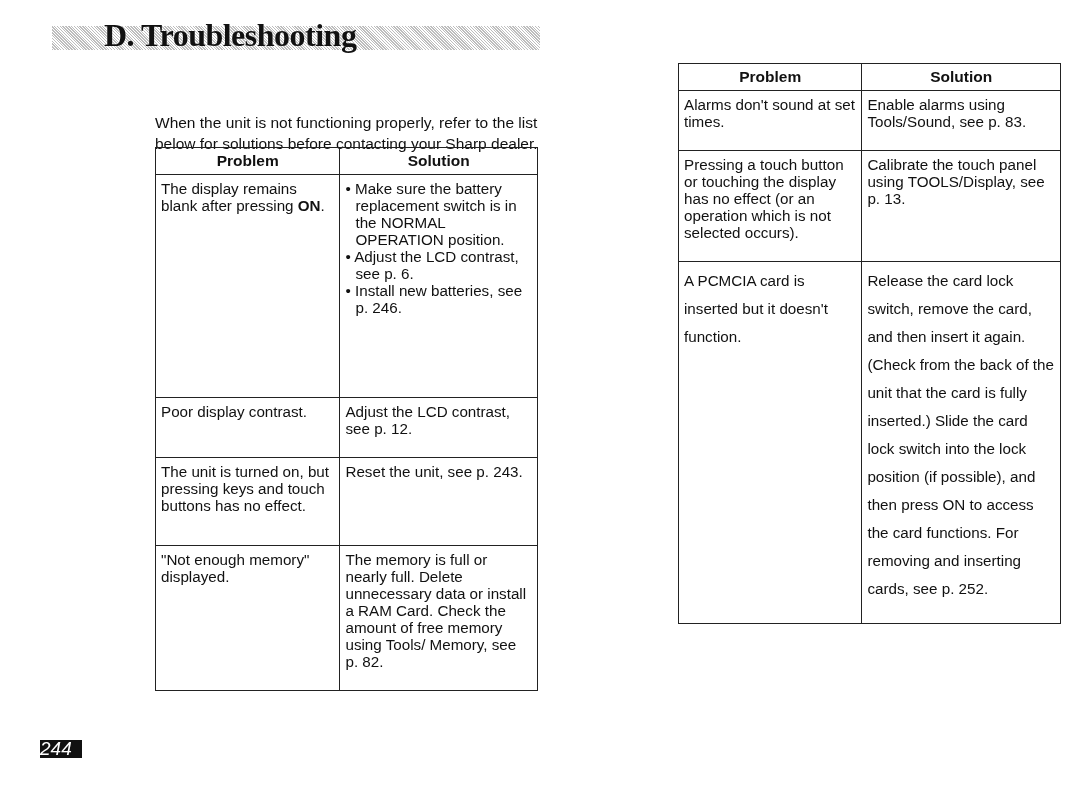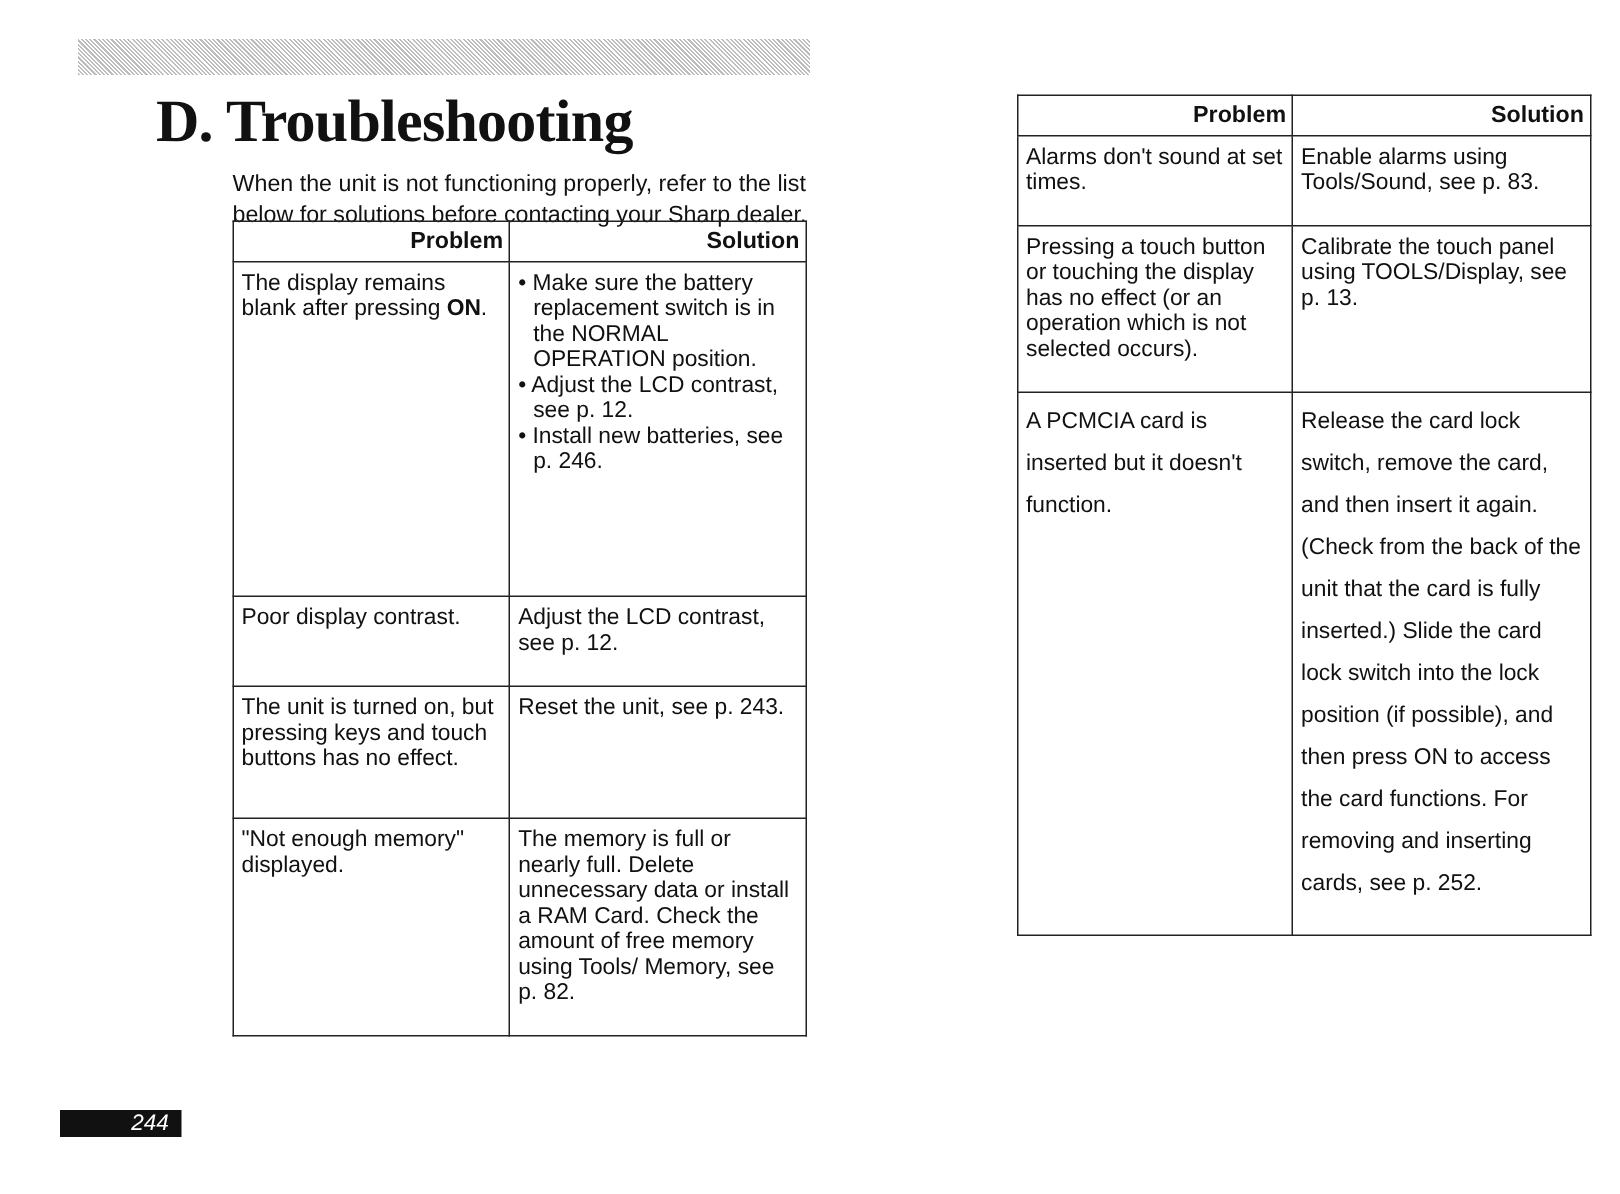--- a/index.html
+++ b/index.html
@@ -2,35 +2,35 @@
 <html><head>
   <meta charset="utf-8">
   <style>
     html, body { margin: 0; padding: 0; background: #ffffff; }
     body { width: 1080px; height: 796px; position: relative; overflow: hidden;
            font-family: "Liberation Sans", sans-serif; color: #111; }
     .title-band { position: absolute; left: 52px; top: 26px; width: 488px; height: 24px;
       background-image: repeating-linear-gradient(45deg, #bdbdbd 0 1px, #fff 1px 2px),
                         repeating-linear-gradient(-45deg, #bdbdbd 0 1px, transparent 1px 2px); }
     .title { position: absolute; left: 104px; top: 17px; font-family: "Liberation Serif", serif;
-      font-weight: bold; font-size: 40px; letter-spacing: -0.5px; background: transparent; color: #111;
-      text-shadow: 0 0 2px #fff; margin-top: 40px; }
+      font-weight: bold; font-size: 32px; letter-spacing: -0.5px; background: transparent; color: #111;
+      text-shadow: 0 0 2px #fff; }
     .intro { position: absolute; left: 155px; top: 64px; width: 385px; font-size: 15.5px; line-height: 21px; margin-top: 48px; }
     table.ts { position: absolute; border-collapse: collapse; font-size: 15.2px; line-height: 17px; }
     table.ts th, table.ts td { border: 1.5px solid #222; vertical-align: top; text-align: left; padding: 5px 5px 20px 5px; }
-    table.ts th { text-align: right; font-weight: bold; font-size: 15.5px; padding: 4px 4px 5px 4px; }
+    table.ts th { text-align: center; font-weight: bold; font-size: 15.5px; padding: 4px 4px 5px 4px; }
     #t1 { left: 155px; top: 147px; width: 383px; }
     #t2 { left: 678px; top: 63px; width: 383px; }
     #t1 col.c1 { width: 185px; } #t1 col.c2 { width: 198px; }
     #t2 col.c1 { width: 184px; } #t2 col.c2 { width: 199px; }
     .bullet { display: block; padding-left: 10px; text-indent: -10px; }
     .b { font-weight: bold; }
     .wide { line-height: 28px; }
     .page-num { position: absolute; left: 40px; top: 740px; width: 42px; height: 18px; background: #111;
-      color: #fff; font-style: italic; font-size: 15px; text-align: center; line-height: 18px; padding-left: 39px; }
+      color: #fff; font-style: italic; font-size: 19px; text-align: left; line-height: 18px; }
   </style>
 </head>
 <body>
 
 <div class="title-band"></div>
 <div class="title">D. Troubleshooting</div>
 
 <p class="intro">When the unit is not functioning properly, refer to the list below for solutions before contacting your Sharp dealer.</p>
 
 <table class="ts" id="t1">
@@ -43,21 +43,21 @@
     <th>Problem</th>
     <th>Solution</th>
   </tr>
   <tr style="height:223px">
     <td>
       <span>The display remains blank after pressing</span>
       <span class="b">ON</span><span>.</span>
     </td>
     <td>
       <span class="bullet">• Make sure the battery replacement switch is in the NORMAL OPERATION position.</span>
-      <span class="bullet">• Adjust the LCD contrast, see p. 12.</span>
+      <span class="bullet">• Adjust the LCD contrast, see p. 6.</span>
       <span class="bullet">• Install new batteries, see p. 246.</span>
     </td>
   </tr>
   <tr style="height:55px">
     <td>Poor display contrast.</td>
     <td>Adjust the LCD contrast, see p. 12.</td>
   </tr>
   <tr style="height:88px">
     <td>The unit is turned on, but pressing keys and touch buttons has no effect.</td>
     <td>Reset the unit, see p. 243.</td>

